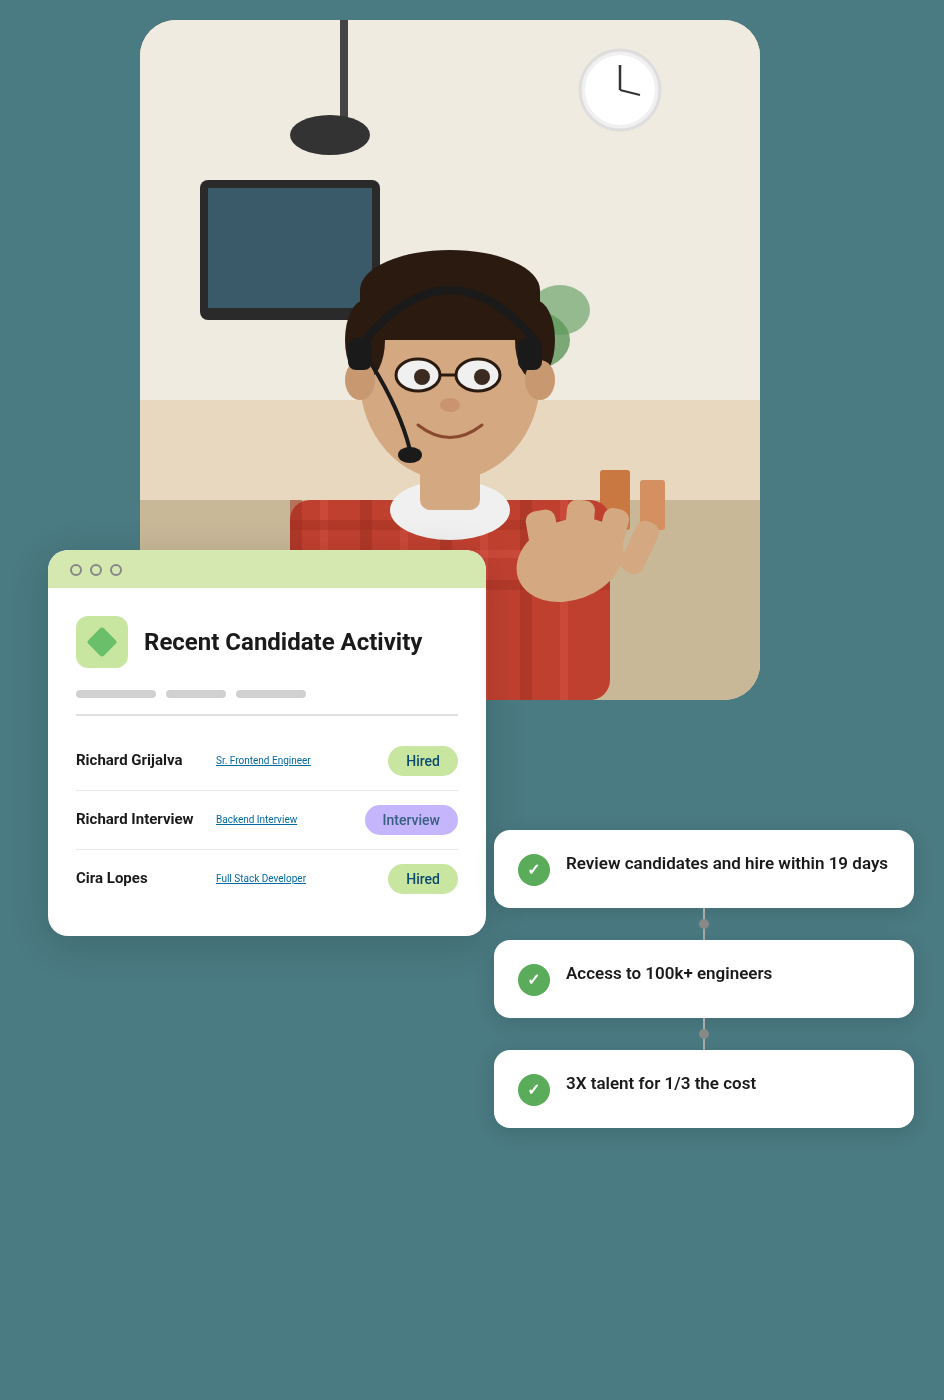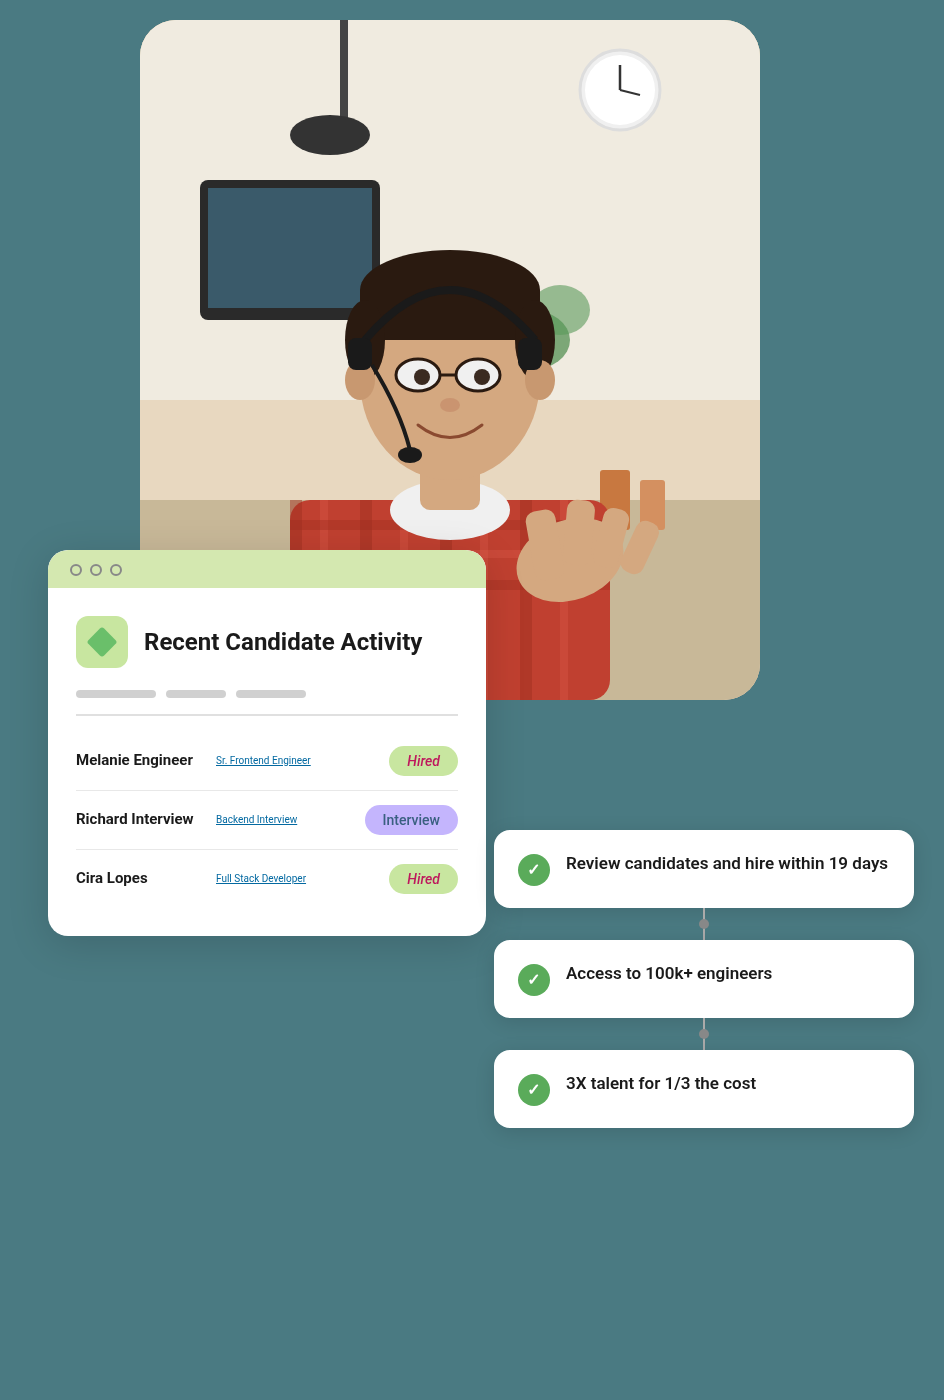--- a/index.html
+++ b/index.html
@@ -169,22 +169,21 @@
     .status-badge {
       padding: 7px 18px;
       border-radius: 20px;
       font-size: 14px;
       font-weight: 500;
       white-space: nowrap;
     }
 
     .status-hired {
       background: #c8e6a0;
-      color: #be185d;
-      font-style: italic;
+      color: #0c4a6e;
     }
 
     .status-interview {
       background: #c4b5fd;
       color: #3a6080;
     }
 
     
     .features-column {
       position: absolute;
@@ -341,21 +340,21 @@
       </div>
 
       <div class="filter-pills">
         <div class="filter-pill" style="width:80px"></div>
         <div class="filter-pill" style="width:60px"></div>
         <div class="filter-pill" style="width:70px"></div>
       </div>
       <div class="divider"></div>
 
       <div class="candidate-row">
-        <div class="candidate-name">Melanie Engineer</div>
+        <div class="candidate-name">Richard Grijalva</div>
         <div class="candidate-role">Sr. Frontend Engineer</div>
         <div class="status-badge status-hired">Hired</div>
       </div>
 
       <div class="candidate-row">
         <div class="candidate-name">Richard Interview</div>
         <div class="candidate-role">Backend Interview</div>
         <div class="status-badge status-interview">Interview</div>
       </div>
 

